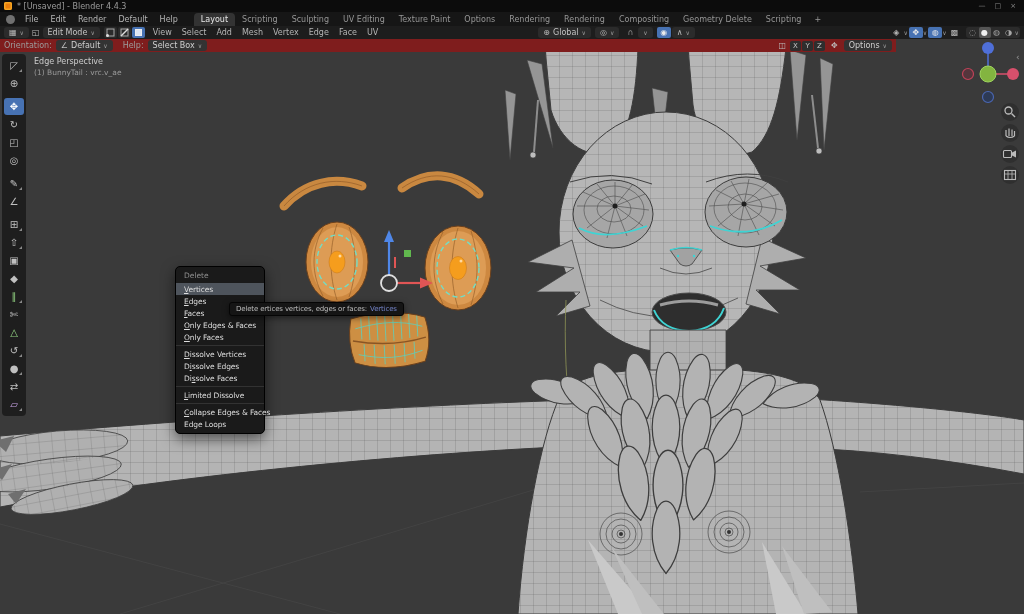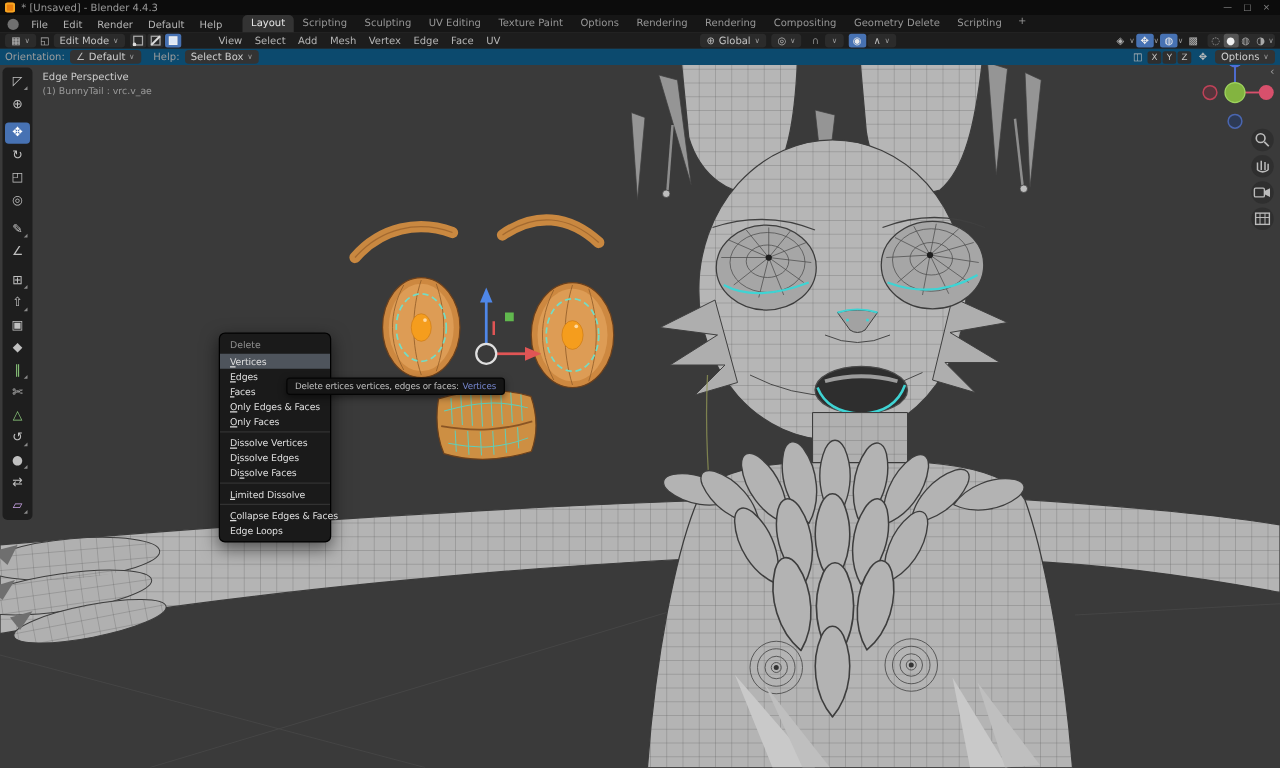--- a/index.html
+++ b/index.html
@@ -11,43 +11,43 @@
   #titlebar{position:absolute;left:0;top:0;width:1024px;height:12px;background:#0c0c0c;
             display:flex;align-items:center;font-size:8px;color:#9b9b9b;z-index:30}
   #blender-badge{width:8px;height:8px;border-radius:2px;background:#e87d0d;margin:0 5px 0 4px;
                  box-shadow:inset 0 0 0 1.5px #f5a623}
   #win-controls{margin-left:auto;display:flex;gap:9px;padding-right:8px;color:#8a8a8a;font-size:7px}
   #tabsbar{position:absolute;left:0;top:12px;width:1024px;height:14px;background:#161616;
            display:flex;align-items:center;font-size:8px;z-index:30}
   #blender-menu-logo{width:9px;height:9px;border-radius:50%;background:#8f8f8f;margin:0 4px 0 6px;
                      -webkit-mask:none;opacity:.75}
   .menu-item{padding:1px 6px;color:#b5b5b5;border-radius:3px}
-  #tabs{display:flex;margin-left:10px;height:14px}
+  #tabs{display:flex;align-items:center;margin-left:10px;height:14px}
   .tab{padding:2px 7px;color:#969696;border-radius:4px 4px 0 0;white-space:nowrap}
   .tab.active{background:#333333;color:#e6e6e6}
   .tab-plus{color:#9a9a9a;padding:0 6px}
   #toolrow{position:absolute;left:0;top:26px;width:1024px;height:13px;background:#1d1d1d;
            display:flex;align-items:center;font-size:8px;color:#c2c2c2;z-index:30}
   .pill{background:#2b2b2b;border-radius:3px;padding:1px 5px;display:flex;gap:3px;align-items:center;
         height:9px;line-height:9px;white-space:nowrap}
   .caret{font-size:6px;color:#999;line-height:6px}
   .hdr-ico{font-size:8px;line-height:9px;color:#bdbdbd}
   .modebtn{width:13px;height:11px;background:#2b2b2b;border-radius:2px;margin-right:1px;
            display:flex;align-items:center;justify-content:center}
   .modebtn.active{background:#4772b3}
   .modebtn svg{display:block}
-  #hdr-menus{display:flex;margin-left:24px}
+  #hdr-menus{display:flex;margin-left:2px}
   #hdr-menus .menu-item{padding:1px 5px}
   .toggle{width:14px;height:11px;border-radius:2px;display:flex;align-items:center;justify-content:center;
           font-size:8px;color:#b5b5b5;margin-left:1px}
   .toggle.active{background:#4772b3;color:#eaeaea}
   .shade-group{display:flex;background:#2b2b2b;border-radius:3px;margin-left:4px;padding:0 1px;align-items:center}
   .shade{width:12px;height:11px;display:flex;align-items:center;justify-content:center;font-size:8px;color:#a8a8a8;border-radius:2px}
   .shade.active{background:#555;color:#f0f0f0}
-  #settingsrow{position:absolute;left:0;top:39px;width:1024px;height:13px;background:#0c4a6e;
+  #settingsrow{position:absolute;left:0;top:39px;width:896px;height:13px;background:#7f1d1d;
                display:flex;align-items:center;font-size:8px;z-index:30}
   .dimlabel{color:#9c9c9c;margin:0 4px;white-space:nowrap}
   .pill2{background:#333333;border-radius:3px;padding:1px 5px;display:flex;gap:3px;align-items:center;
          height:9px;line-height:9px;color:#cfcfcf;white-space:nowrap}
   .axisbtn{width:11px;height:10px;background:#2e2e2e;border-radius:2px;color:#c5c5c5;font-size:7px;
            display:flex;align-items:center;justify-content:center;margin-left:1px}
   
   #vtext{position:absolute;left:34px;top:56px;z-index:10;line-height:11px}
   #vtext .l1{font-size:8px;color:#cdcdcd}
   #vtext .l2{font-size:7.5px;color:#9a9a9a}

